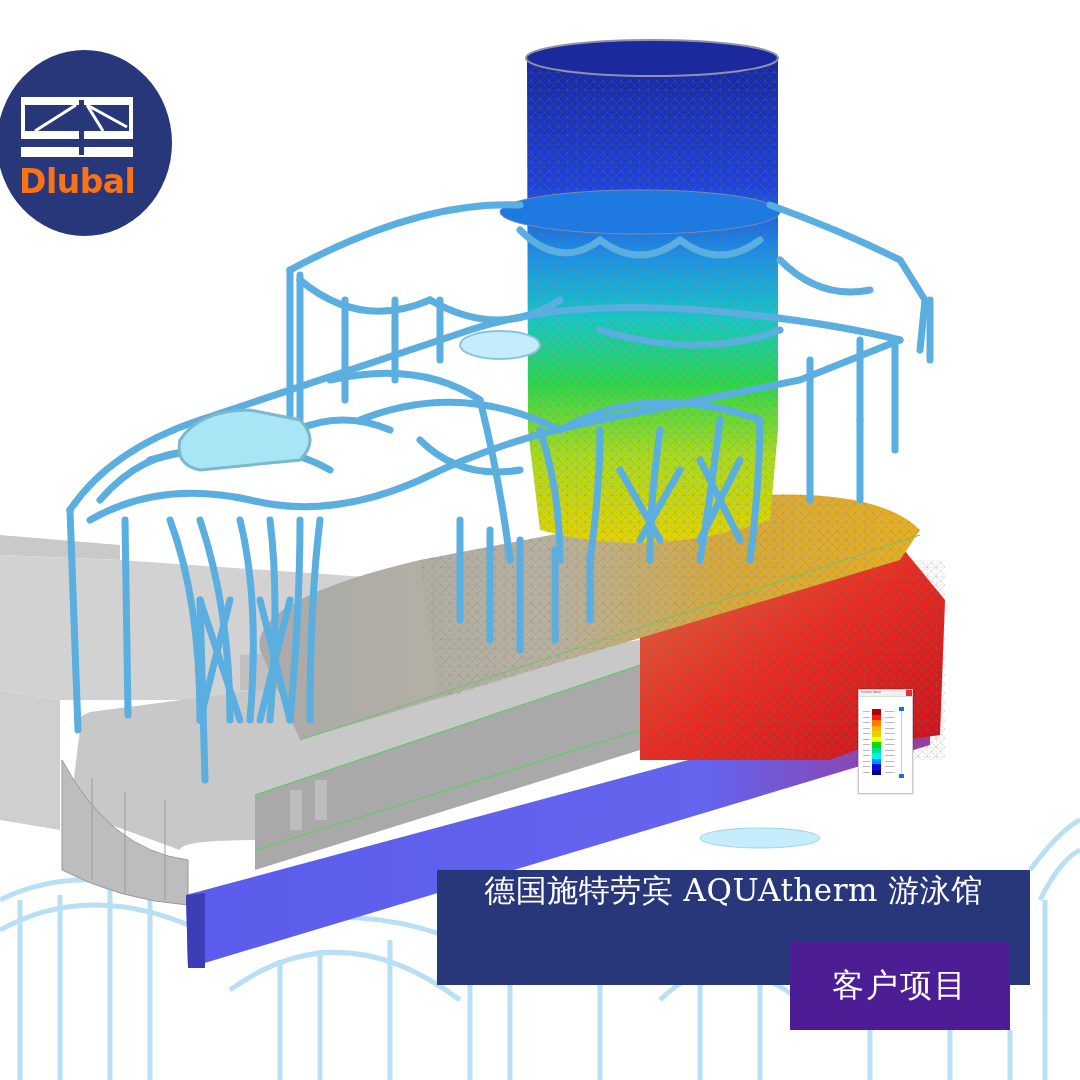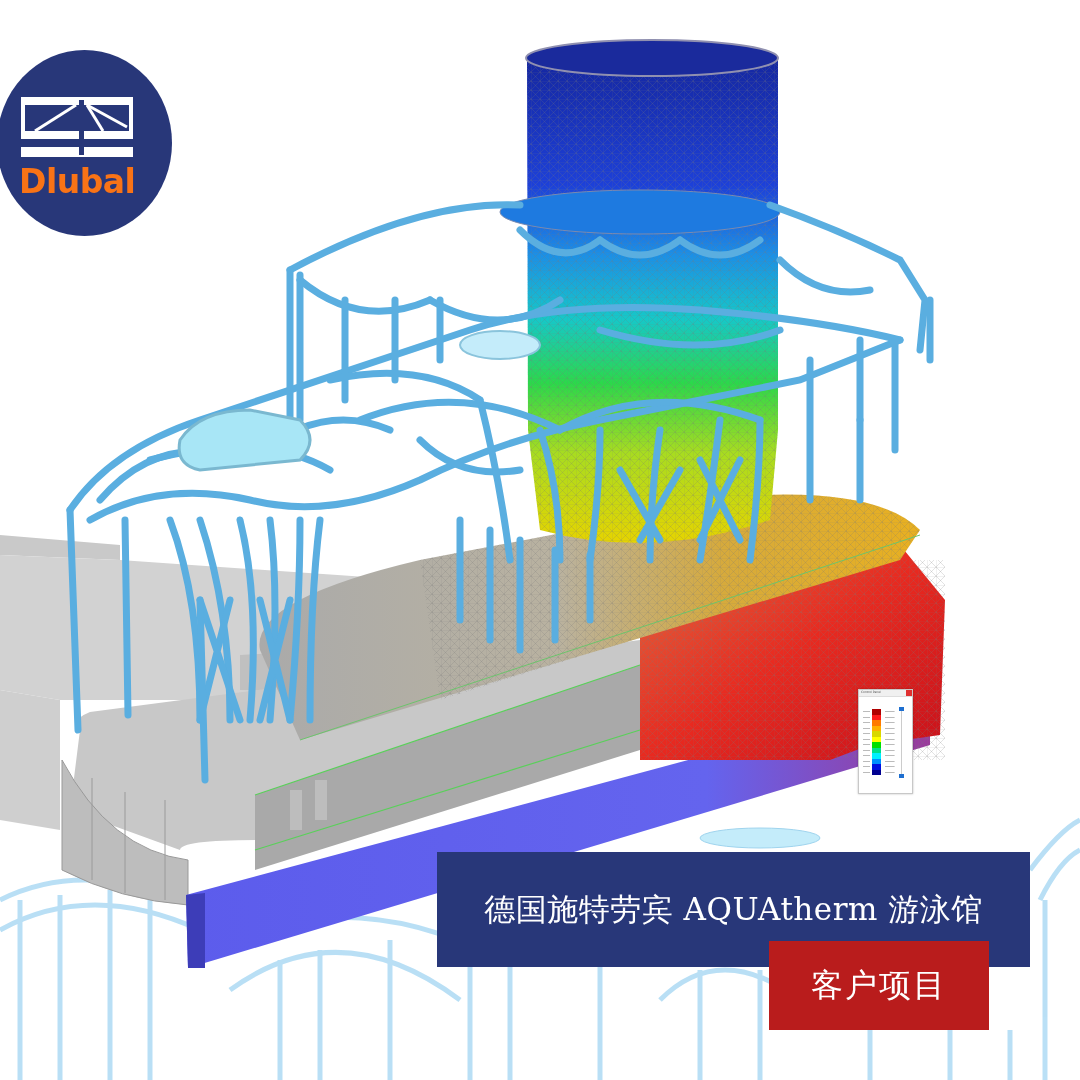--- a/index.html
+++ b/index.html
@@ -1,23 +1,23 @@
 <!DOCTYPE html>
 <html><head>
 <meta charset="utf-8">
 <style>
   html, body { margin: 0; padding: 0; background: #ffffff; }
   body { width: 1080px; height: 1080px; position: relative; overflow: hidden; font-family: "DejaVu Sans", sans-serif; }
   .scene { position: absolute; left: 0; top: 0; width: 1080px; height: 1080px; }
   .logo { position: absolute; left: -3px; top: 50px; width: 175px; height: 186px; border-radius: 50%; background: #283779; }
   .logo-mark { position: absolute; left: 24px; top: 47px; width: 112px; height: 62px; }
   .logo-text { position: absolute; left: 22px; top: 112px; color: #f97316; font-family: "DejaVu Sans", sans-serif; font-weight: bold; font-size: 33px; letter-spacing: -0.5px; }
-  .title-banner { position: absolute; left: 437px; top: 852px; width: 593px; height: 115px; background: #283779; display: flex; align-items: center; justify-content: center; }
+  .title-banner { position: absolute; left: 437px; top: 870px; width: 593px; height: 115px; background: #283779; display: flex; align-items: flex-start; justify-content: center; }
   .title-text { color: #ffffff; font-family: "DejaVu Serif", serif; font-size: 31px; white-space: nowrap; letter-spacing: 0.5px; }
-  .tag-box { position: absolute; left: 769px; top: 941px; width: 220px; height: 89px; background: #b91c1c; display: flex; align-items: center; justify-content: center; }
+  .tag-box { position: absolute; left: 790px; top: 941px; width: 220px; height: 89px; background: #4c1d95; display: flex; align-items: center; justify-content: center; }
   .tag-text { color: #ffffff; font-family: "DejaVu Serif", serif; font-size: 32px; letter-spacing: 2px; }
   .legend { position: absolute; left: 858px; top: 689px; width: 53px; height: 103px; background: #ffffff; border: 1px solid #c8c8c8; box-shadow: 0 0 2px rgba(0,0,0,0.25); font-size: 3px; color: #555; }
   .legend-title { height: 6px; background: #f0f0f0; border-bottom: 1px solid #ddd; position: relative; }
   .legend-close { position: absolute; right: 0; top: 0; width: 6px; height: 6px; background: #e03030; }
   .legend-swatches { position: absolute; left: 13px; top: 19px; width: 9px; }
   .legend-swatches div { height: 5.5px; }
   .legend-labels { position: absolute; left: 3px; top: 19px; width: 9px; }
   .legend-labels div, .legend-values div { height: 5.5px; line-height: 5.5px; background: linear-gradient(#bbb,#bbb) center/80% 1px no-repeat; }
   .legend-values { position: absolute; left: 25px; top: 19px; width: 12px; }
   .legend-slider { position: absolute; left: 42px; top: 18px; width: 1px; height: 70px; background: #ccc; }

